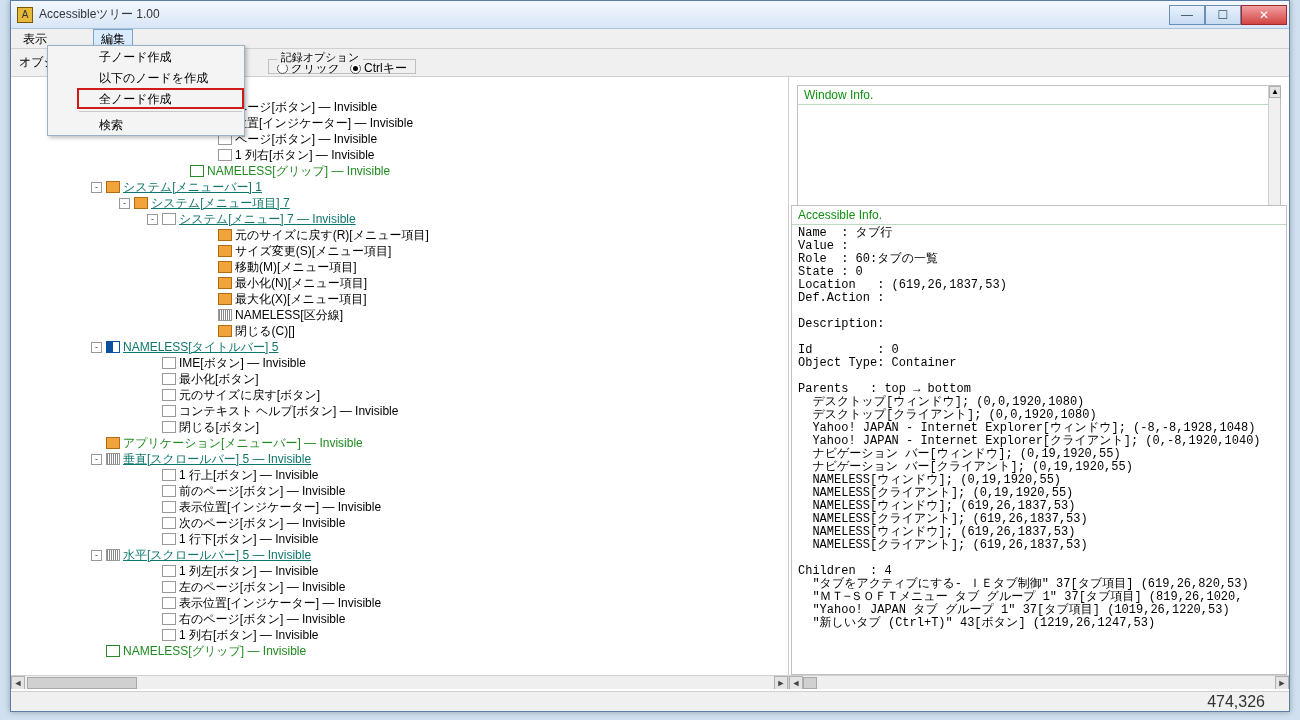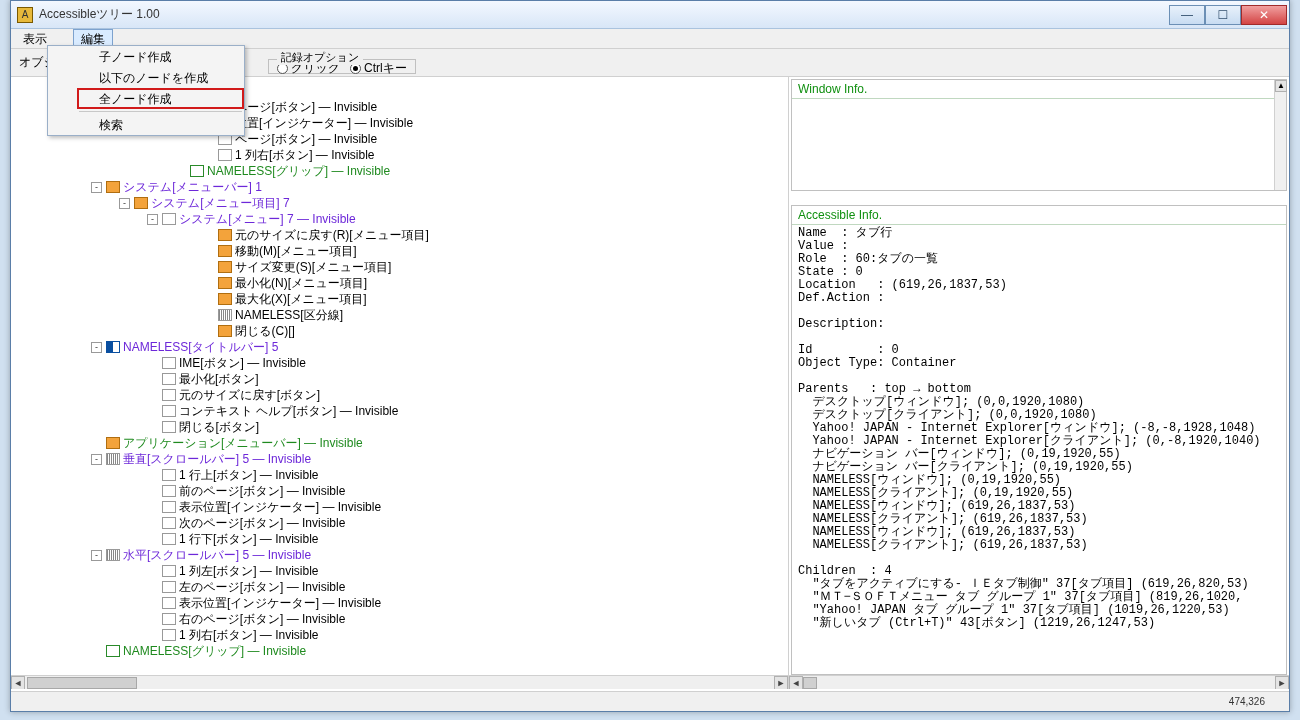--- a/index.html
+++ b/index.html
@@ -34,21 +34,21 @@
   background: linear-gradient(#e8f1fb,#c8dcf2);
   display:flex; align-items:center; justify-content:center;
   font-size:12px; color:#33506e;
 }
 .win-btn.close { background: linear-gradient(#f1a0a0,#d34444); color:#fff; border-color:#a02a2a; width:46px; }
 .menubar {
   height:20px; background:#f0f0f0; border-bottom:1px solid #d0d0d0;
   display:flex; align-items:stretch; padding:0 4px;gap:18px;
 }
 .menubar .mitem { padding:2px 8px; line-height:16px; cursor:default; }
-.menubar .mitem.active { background:#d9ebff; border:1px solid #7da2ce; padding:1px 7px; }
+.menubar .mitem.active { background:#d9ebff; border:1px solid #7da2ce; padding:1px 7px;margin-left:20px; }
 .toolbar {
   height:28px; background:#f0f0f0; border-bottom:1px solid #d0d0d0;
   display:flex; align-items:center; padding:2px 8px; gap:12px;
 }
 .toolbar .tlabel { }
 .fieldset {
   border:1px solid #c0c0c0; padding:2px 8px 4px 8px;
   display:flex; align-items:center; gap:10px;
   position:relative; height:22px;
 }
@@ -72,54 +72,54 @@
   width:11px; height:11px; border:1px solid #999; background:#fff;
   display:inline-flex; align-items:center; justify-content:center;
   font-size:9px; line-height:9px; color:#333; margin-right:4px;
 }
 .noexp { width:15px; display:inline-block; }
 .ticon { width:14px; height:12px; display:inline-block; margin-right:3px; border:1px solid #999; background:#fff; font-size:8px; text-align:center; line-height:10px; color:#666;}
 .ticon.orange { background:#f3a33b; border-color:#b06e10; color:#fff; }
 .ticon.green { border-color:#2a8a2a; color:#2a8a2a; }
 .ticon.bar { background:repeating-linear-gradient(90deg,#888 0 1px,#fff 1px 2px); }
 .ticon.flag { background:linear-gradient(90deg,#0a4fa0 50%,#fff 50%); border-color:#0a4fa0; }
-.lbl-link { color:#6d28d9; }
+.lbl-link { color:#0f766e; text-decoration:underline; }
 .lbl-green { color:#1f8a1f; }
 .dropdown {
   position:absolute; left:36px; top:44px;
   width:198px; background:#f4f4f4; border:1px solid #9aafc8;
   box-shadow:2px 2px 4px rgba(0,0,0,0.25);
   z-index:20;
   padding-left:29px;
 }
 .dropdown .ditem { padding:4px 22px; height:21px; line-height:14px; }
 .dropdown .sep { height:1px; background:#c8c8c8; margin:2px 2px; }
 .dropdown .hili { border:2px solid #d11a1a; padding:2px 20px; }
 .right-pane { flex:1; position:relative; overflow:hidden; }
 .section-hdr { color:#109010; font-size:12px; padding:2px 6px; border-bottom:1px solid #c0d8c0; background:#fff; }
-.winfo-box { height:112px; border:1px solid #c0c0c0; margin:2px; background:#fff; position:relative; }
+.winfo-box { height:144px; border:1px solid #c0c0c0; margin:8px; background:#fff; position:relative; }
 .ainfo-box { position:absolute; top:128px; left:2px; right:2px; bottom:14px; border:1px solid #c0c0c0; background:#fff; overflow:hidden; }
 .ainfo-body {
   font-family:"MS Gothic","Courier New",monospace;
   font-size:12px; line-height:13px;
   padding:2px 6px; white-space:pre;
 }
 .hscroll {
   position:absolute; left:0; right:0; bottom:0; height:14px;
   background:#f0f0f0; border-top:1px solid #d0d0d0;
   display:flex; align-items:center;
 }
 .hscroll .arrow { width:14px; height:14px; background:#e4e4e4; border:1px solid #b0b0b0; font-size:9px; text-align:center; line-height:12px; color:#444;}
 .hscroll .track { flex:1; height:14px; background:#efefef; position:relative; }
 .hscroll .thumb { position:absolute; top:1px; height:12px; background:#d0d0d0; border:1px solid #a8a8a8; }
 .statusbar {
   position:absolute; left:0; right:0; bottom:0; height:20px;
   background:#f0f0f0; border-top:1px solid #d0d0d0;
   display:flex; justify-content:flex-end; align-items:center;
-  padding:0 24px; font-size:10px; color:#333;
+  padding:0 24px; font-size:16px; color:#333;
 }
 .vscroll-mini { position:absolute; right:0; top:0; width:12px; height:100%; background:#f0f0f0; border-left:1px solid #d0d0d0;}
 .vscroll-mini .arrow { width:12px; height:12px; background:#e4e4e4; border:1px solid #b0b0b0; font-size:8px; text-align:center; line-height:10px;}
 </style>
 </head>
 <body>
 
 <div class="window">
 
   <div class="titlebar">
@@ -214,27 +214,27 @@
           <div class="row">
             <span class="ind" style="width: 182px;"></span>
             <span class="noexp"></span>
             <span class="ticon orange"></span>
             <span class="">元のサイズに戻す(R)[メニュー項目]</span>
           </div>
           <div class="row">
             <span class="ind" style="width: 182px;"></span>
             <span class="noexp"></span>
             <span class="ticon orange"></span>
+            <span class="">サイズ変更(S)[メニュー項目]</span>
+          </div>
+          <div class="row">
+            <span class="ind" style="width: 182px;"></span>
+            <span class="noexp"></span>
+            <span class="ticon orange"></span>
             <span class="">移動(M)[メニュー項目]</span>
-          </div>
-          <div class="row">
-            <span class="ind" style="width: 182px;"></span>
-            <span class="noexp"></span>
-            <span class="ticon orange"></span>
-            <span class="">サイズ変更(S)[メニュー項目]</span>
           </div>
           <div class="row">
             <span class="ind" style="width: 182px;"></span>
             <span class="noexp"></span>
             <span class="ticon orange"></span>
             <span class="">最小化(N)[メニュー項目]</span>
           </div>
           <div class="row">
             <span class="ind" style="width: 182px;"></span>
             <span class="noexp"></span>

